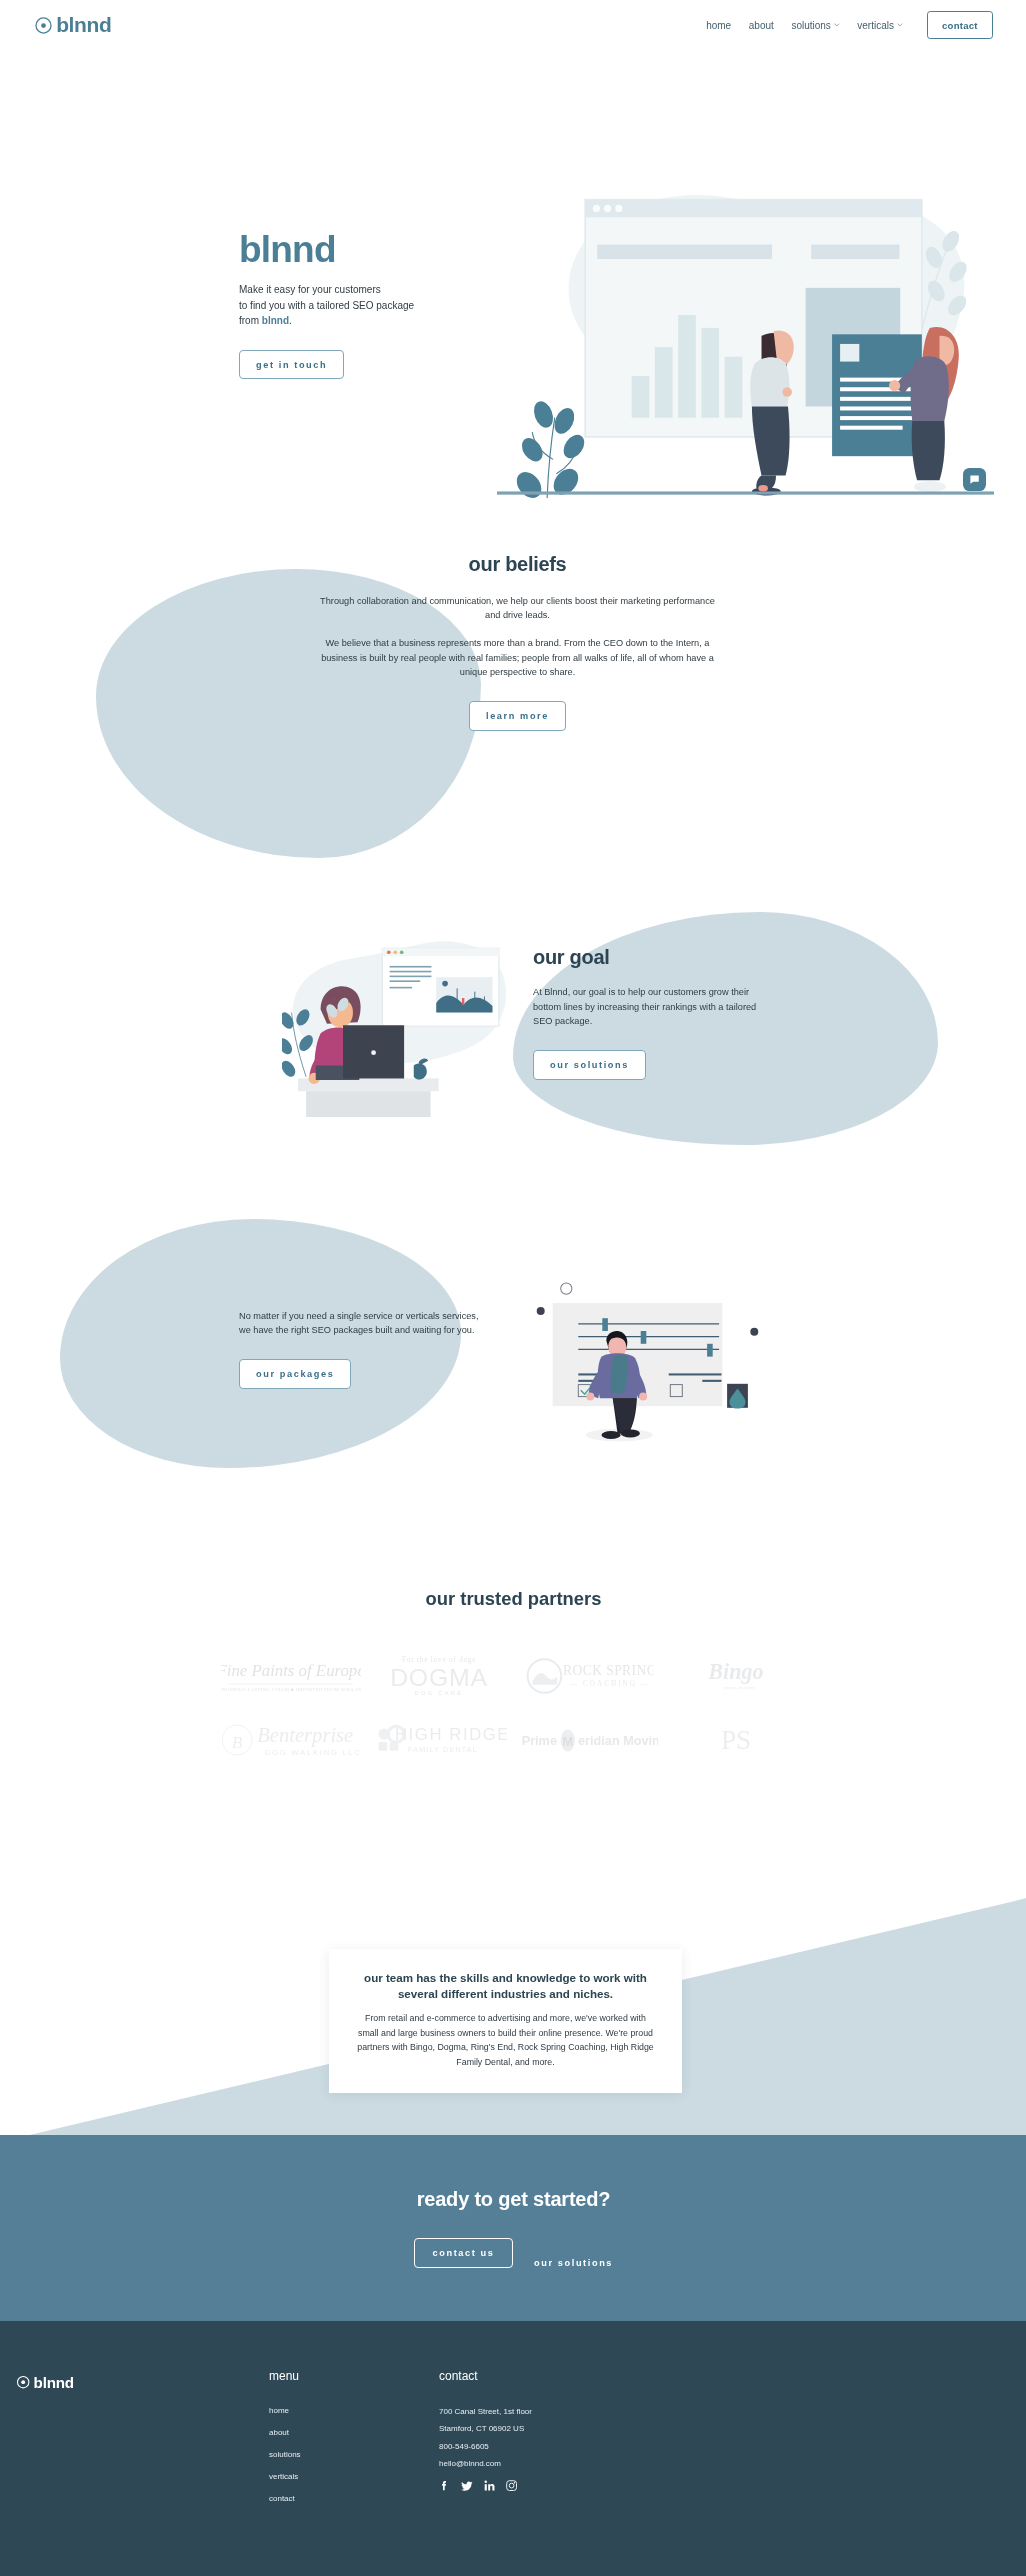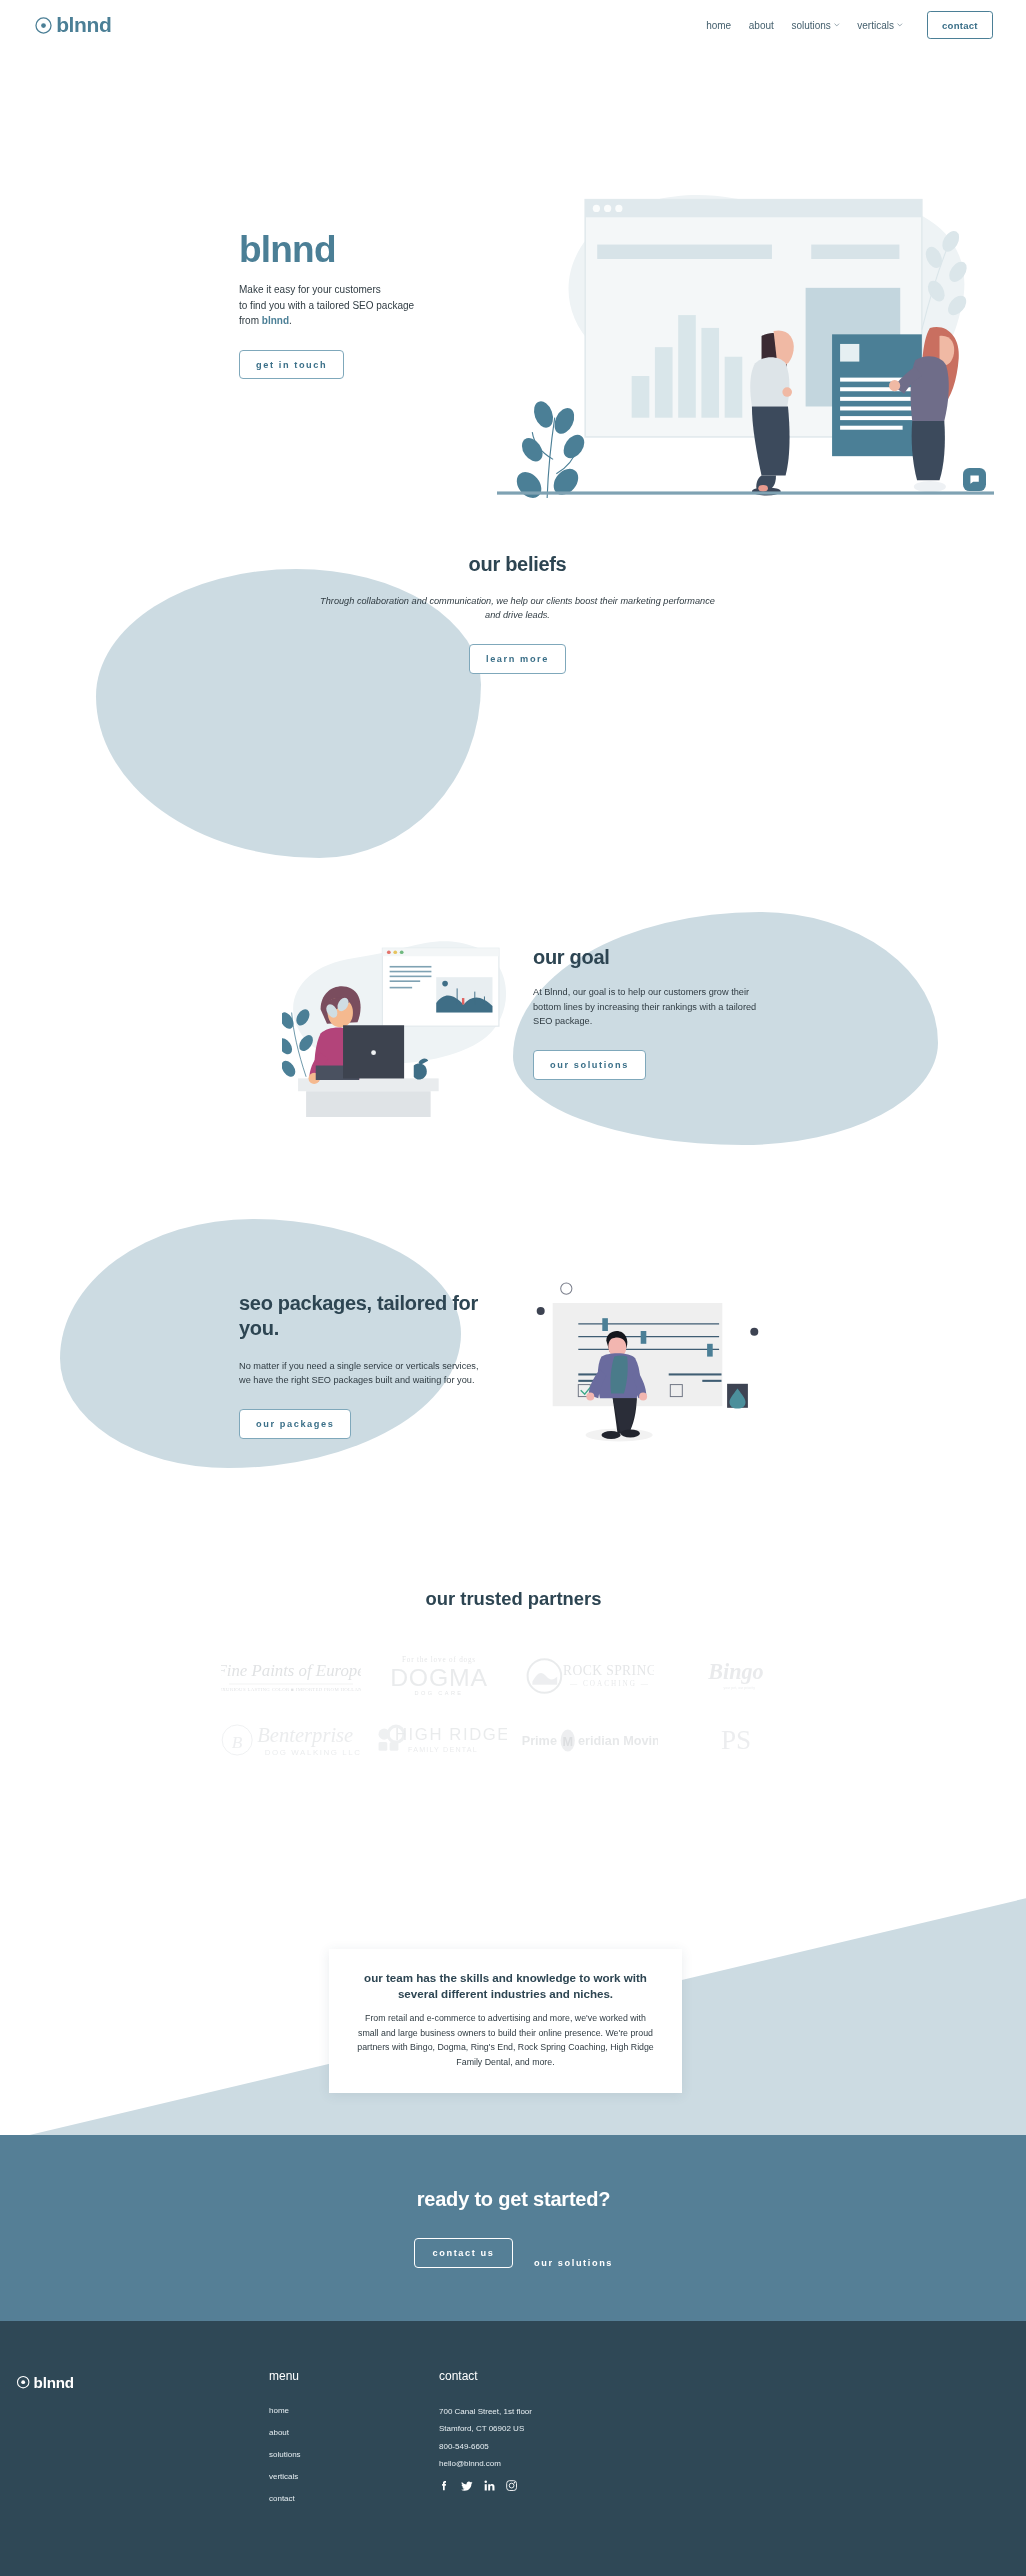--- a/index.html
+++ b/index.html
@@ -69,21 +69,21 @@
   .blob-beliefs {
     position: absolute; left: 96px; top: 40px; width: 385px; height: 289px;
     background: #ccdbe2;
     border-radius: 52% 48% 42% 58% / 44% 40% 60% 56%;
   }
   .beliefs-inner {
     position: absolute; left: 313px; top: 24px; width: 409px; text-align: center;
   }
   .sec-title { font-size: 20px; font-weight: 700; color: #2d4552; letter-spacing: -0.3px; }
   .body-text { font-size: 9.2px; line-height: 1.6; color: #2f3b42; }
-  .beliefs-inner .body-text { margin-top: 17.6px; font-style: italic; }
+  .beliefs-inner .body-text { margin-top: 17.6px; }
   .beliefs-inner .body-text + .body-text { margin-top: 13px; }
 
   
   .goal { position: absolute; top: 874px; left: 0; width: 1027px; height: 337px; }
   .blob-goal {
     position: absolute; left: 513px; top: 38px; width: 425px; height: 233px;
     background: #ccdbe2;
     border-radius: 58% 42% 46% 54% / 62% 56% 44% 38%;
   }
   .goal-art { position: absolute; left: 282px; top: 26px; width: 241px; height: 217px; }
@@ -292,20 +292,21 @@
     <svg width="11.2" height="11.2" viewBox="0 0 16 16">
       <path d="M2 2 H14 V11 H6 L2 14 Z" fill="#ffffff"></path>
     </svg>
   </div>
 
   <div class="beliefs">
     <div class="blob-beliefs"></div>
     <div class="beliefs-inner">
       <div class="sec-title">our beliefs</div>
       <p class="body-text">Through collaboration and communication, we help our clients boost their marketing performance and drive leads.</p>
+      <p class="body-text">We believe that a business represents more than a brand. From the CEO down to the Intern, a business is built by real people with real families; people from all walks of life, all of whom have a unique perspective to share.</p>
       <button class="btn-outline">learn more</button>
     </div>
   </div>
 
   <div class="goal">
     <div class="blob-goal"></div>
     <svg class="goal-art" viewBox="0 0 300 270">
       <path d="M20 160 C0 120 30 80 90 72 C160 62 190 40 240 58 C288 76 290 140 255 170 C220 200 140 210 90 200 C50 192 32 184 20 160Z" fill="#eef3f5"></path>
       <rect x="125" y="60" width="145" height="97" fill="#fff" stroke="#e3eaed" stroke-width="1.5"></rect>
       <rect x="125" y="60" width="145" height="10" fill="#f3f6f7"></rect>
@@ -363,21 +364,20 @@
     <div class="goal-copy">
       <div class="sec-title">our goal</div>
       <p class="body-text">At Blnnd, our goal is to help our customers grow their bottom lines by increasing their rankings with a tailored SEO package.</p>
       <button class="btn-outline">our solutions</button>
     </div>
   </div>
 
   <div class="packages">
     <div class="blob-pkg"></div>
     <div class="pkg-copy">
-      <div class="pkg-title">seo packages, tailored for you.</div>
       <p class="body-text">No matter if you need a single service or verticals services, we have the right SEO packages built and waiting for you.</p>
       <button class="btn-outline">our packages</button>
     </div>
   </div>
 
   <svg class="pkg-art" viewBox="0 0 310 250">
     <circle cx="56" cy="27" r="7" fill="none" stroke="#7b7f8c" stroke-width="1.3"></circle>
     <circle cx="24" cy="55" r="5" fill="#3d4352"></circle>
     <circle cx="291" cy="81" r="5" fill="#3d4352"></circle>
     <rect x="39" y="45" width="212" height="129" fill="#efefef"></rect>

